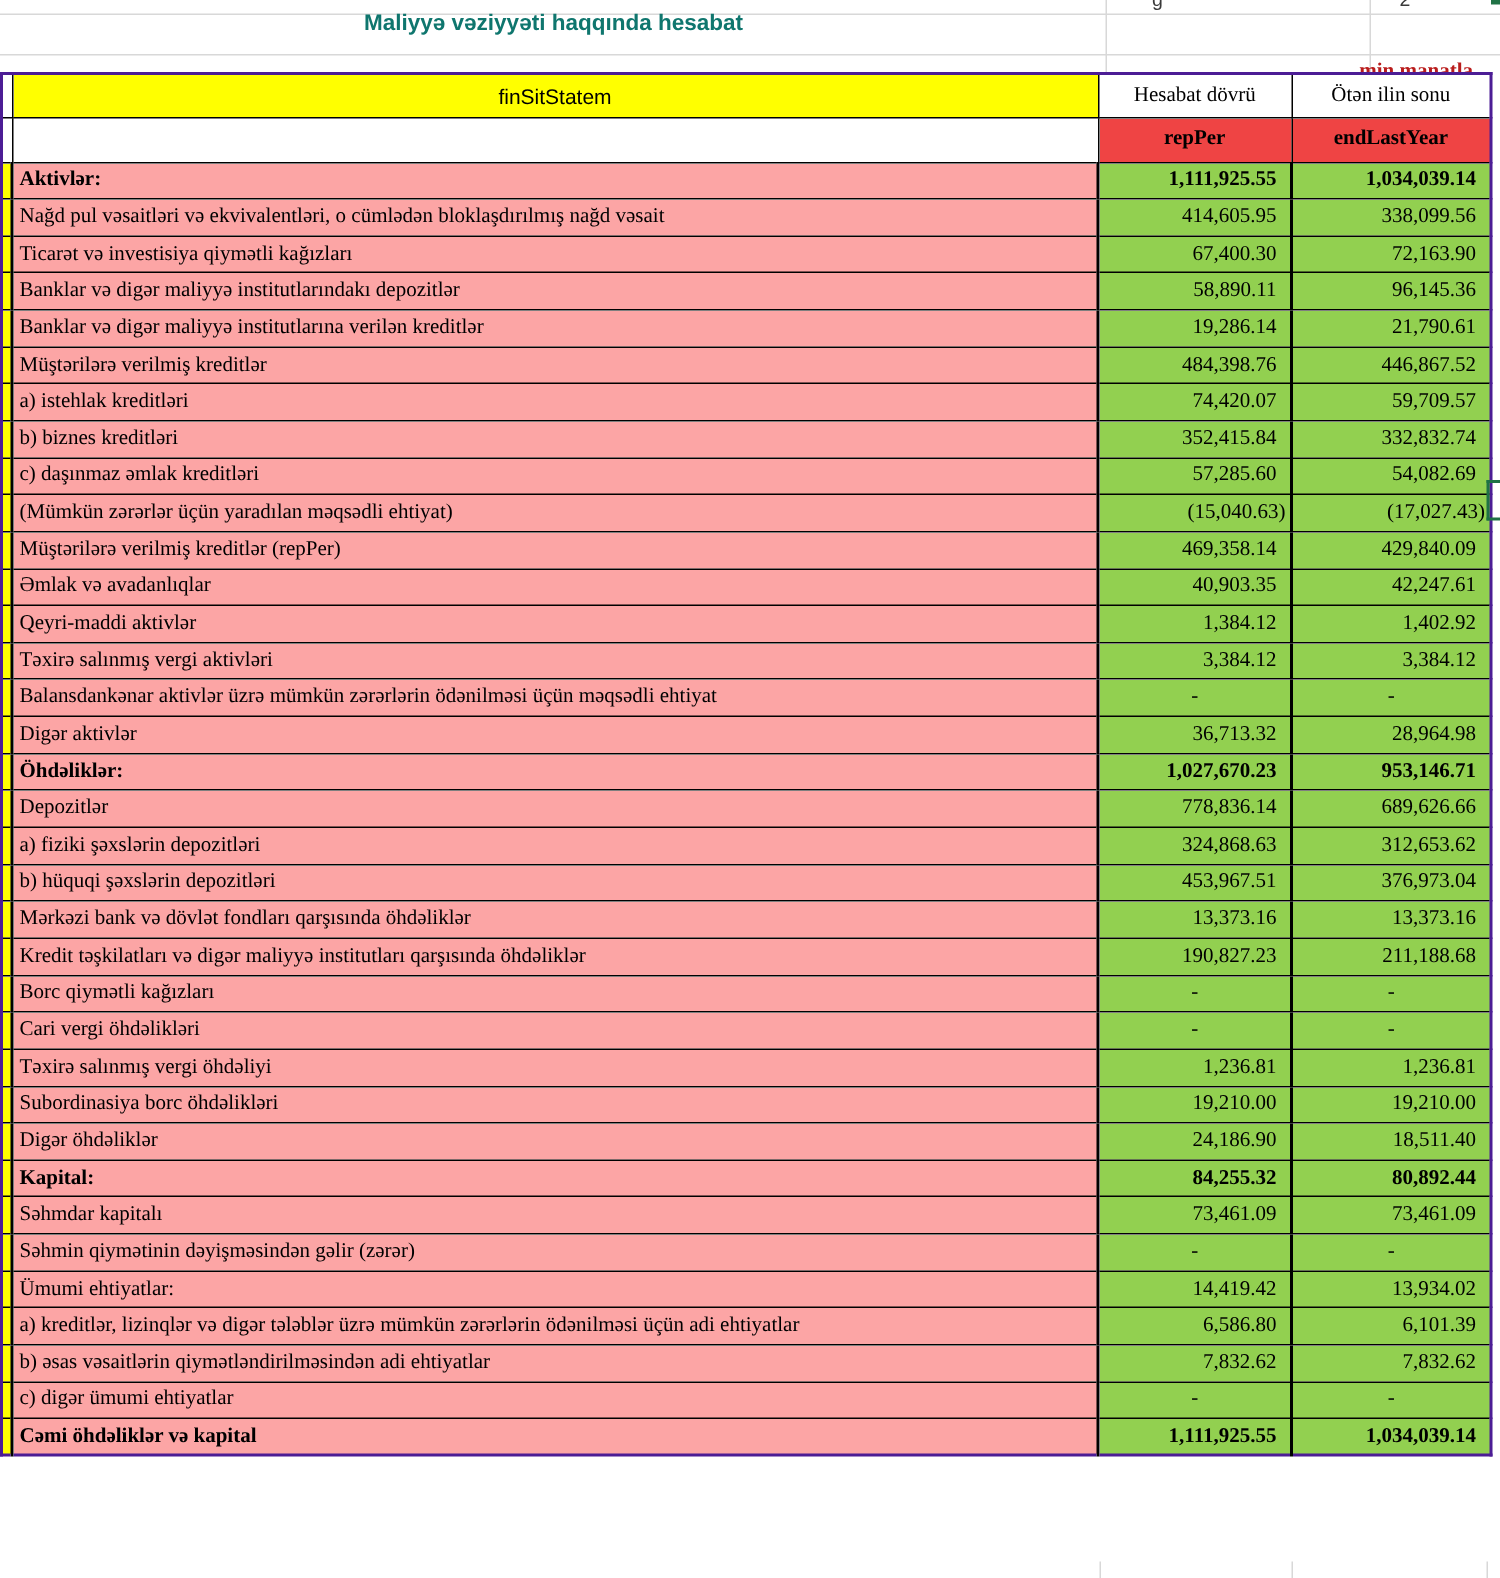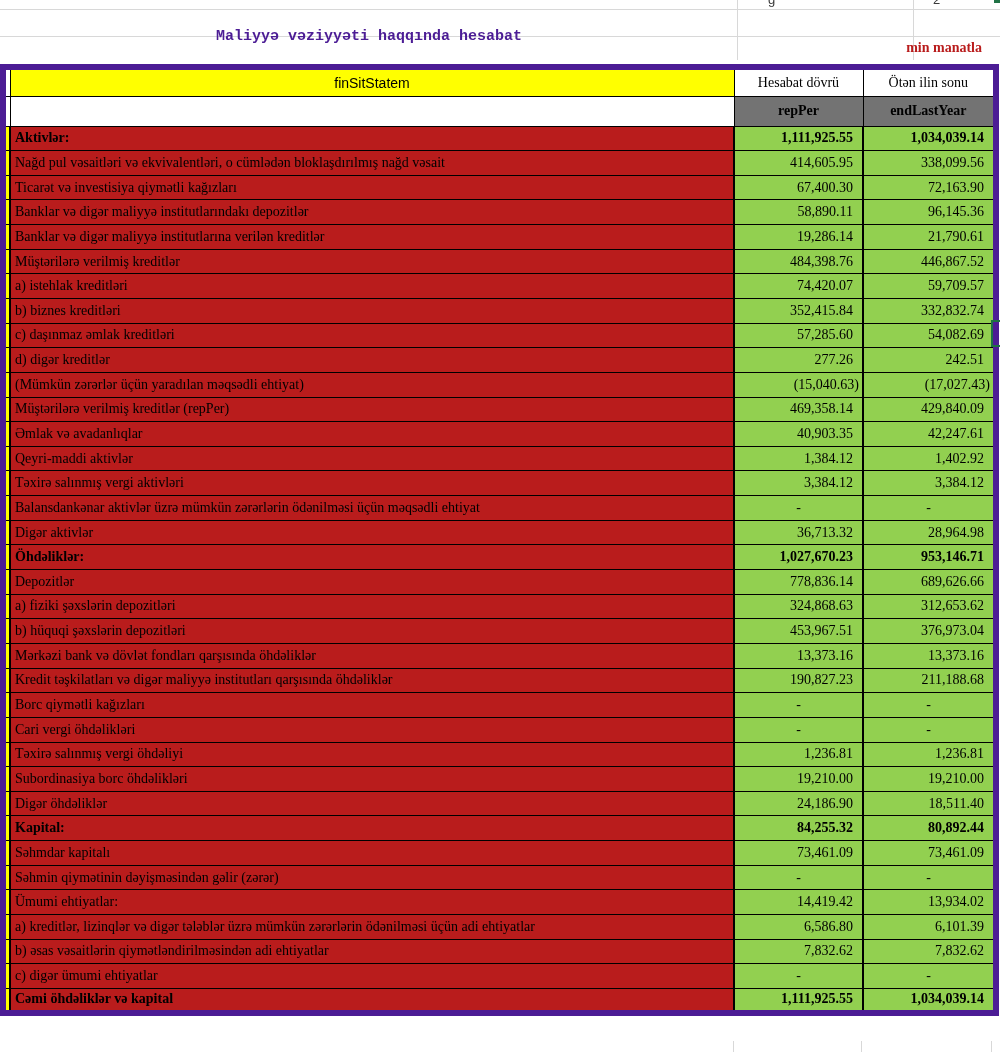--- a/index.html
+++ b/index.html
@@ -13,51 +13,51 @@
   .gridline-h{height:1px;background:#d8d8d8;}
   
   .frag{top:0;height:9px;overflow:hidden;color:#3a3a3a;
         font:13px "Liberation Sans", sans-serif;}
   .frag span{display:block;margin-top:-8px;}
   
   .sel-corner{background:#217346;}
   .sel-box{border:2px solid #1e7145;border-right:none;background:transparent;}
 
   .title{
-    left:7px;top:23px;width:724px;height:27px;line-height:27px;text-align:center;
-    font-family:Liberation Mono, monospace;font-weight:bold;font-size:15px;color:#4c1d95;
+    left:7px;top:2px;width:724px;height:27px;line-height:27px;text-align:center;
+    font-family:Liberation Sans, sans-serif;font-weight:bold;font-size:15px;color:#0f766e;
   }
   .unit{
     left:860px;top:36px;width:133px;height:32px;line-height:24px;text-align:right;
     padding-right:11px;box-sizing:border-box;font-weight:bold;font-size:14px;color:#b91c1c;
   }
 
   table.fin{
-    position:absolute;left:0;top:64px;width:993px;
+    position:absolute;left:0;top:48px;width:993px;
     border-collapse:collapse;table-layout:fixed;
-    border:6px solid #4c1d95;
+    border:2px solid #4c1d95;
   }
   table.fin td{
     border:1px solid #000;overflow:hidden;white-space:nowrap;
     padding:0;font-size:14px;color:#000;vertical-align:middle;
   }
   thead tr.hr1{height:29px;}
   thead tr.hr2{height:30px;}
   thead td{border:2px solid #000;}
   tbody tr{height:24.65px;}
 
   td.colA{background:#ffff00;border-right:2px solid #000;}
   thead td.colA{background:#ffffff;}
   td.hLabel{background:#ffff00;text-align:center;
             font-family:"Liberation Sans", sans-serif;font-size:15px;}
   td.hCol{background:#ffffff;text-align:center;font-weight:normal;font-size:15px;}
   td.hEmpty{background:#ffffff;}
-  td.hCode{background:#737373;text-align:center;font-weight:bold;font-size:15px;}
-
-  tbody td.lbl{background:#b91c1c;padding-left:4px;border-left:2px solid #000;}
+  td.hCode{background:#ef4444;text-align:center;font-weight:bold;font-size:15px;}
+
+  tbody td.lbl{background:#fca5a5;padding-left:4px;border-left:2px solid #000;}
   tbody td.num{background:#92d050;text-align:right;padding-right:9px;
                border-left:2px solid #000;}
   tbody td.num.neg{padding-right:3px;margin-left:29px;}
   tbody td.num.dash{text-align:center;padding-right:0;}
   tbody tr.bold td{font-weight:bold;}
 </style>
 </head>
 <body>
 
 <div class="abs gridline-v" style="left:737px;top:0;height:60px;"></div>
@@ -146,26 +146,20 @@
         <td class="num">332,832.74</td>
       </tr>
       <tr>
         <td class="colA"></td>
         <td class="lbl">c) daşınmaz əmlak kreditləri</td>
         <td class="num">57,285.60</td>
         <td class="num">54,082.69</td>
       </tr>
       <tr>
         <td class="colA"></td>
-        <td class="lbl">d) digər kreditlər</td>
-        <td class="num">277.26</td>
-        <td class="num">242.51</td>
-      </tr>
-      <tr>
-        <td class="colA"></td>
         <td class="lbl">(Mümkün zərərlər üçün yaradılan məqsədli ehtiyat)</td>
         <td class="num neg">(15,040.63)</td>
         <td class="num neg">(17,027.43)</td>
       </tr>
       <tr>
         <td class="colA"></td>
         <td class="lbl">Müştərilərə verilmiş kreditlər (repPer)</td>
         <td class="num">469,358.14</td>
         <td class="num">429,840.09</td>
       </tr>

